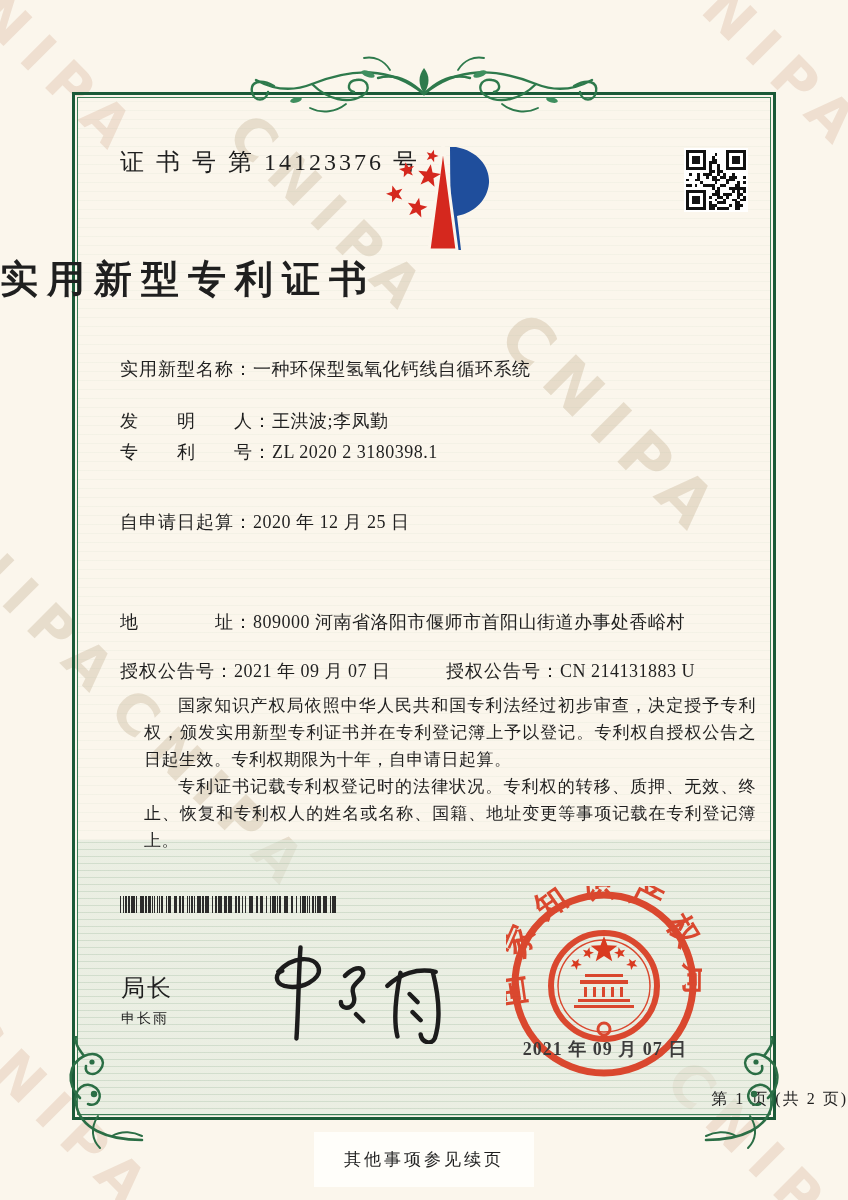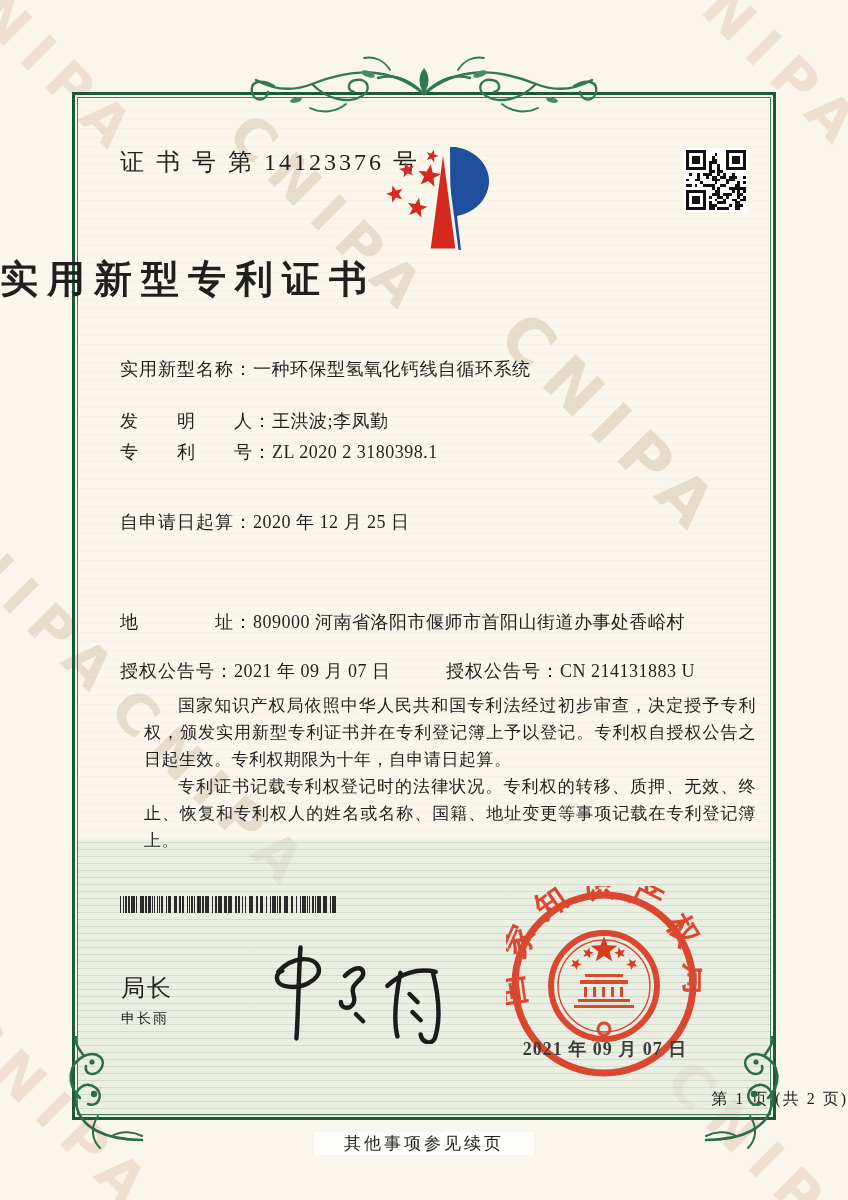--- a/index.html
+++ b/index.html
@@ -71,21 +71,21 @@
   .seal-date {
     position:absolute; left:500px; top:1037px; width:210px; text-align:center;
     font-size:18px; color:#3b3b3b; font-weight:700; letter-spacing:1px; white-space:nowrap;
   }
 
   .page-num {
     position:absolute; left:0; top:1089px; width:848px; text-align:right; font-size:16px; letter-spacing:2px;
   }
   .cont-wrap { position:absolute; left:0; top:1132px; width:848px; text-align:center; }
   .cont-box {
-    display:inline-block; background:#fffefa; padding:0 30px; font-size:17px; letter-spacing:3px;
+    display:inline-block; background:#fffefa; padding:16px 30px; font-size:17px; letter-spacing:3px;
   }
 </style>
 </head>
 <body>
 
 <div class="page">
 
   <span class="wm pink" style="left:40px; top:55px;">CNIPA</span>
   <span class="wm pink" style="left:765px; top:50px;">CNIPA</span>
   <span class="wm" style="left:330px; top:215px;">CNIPA</span>

